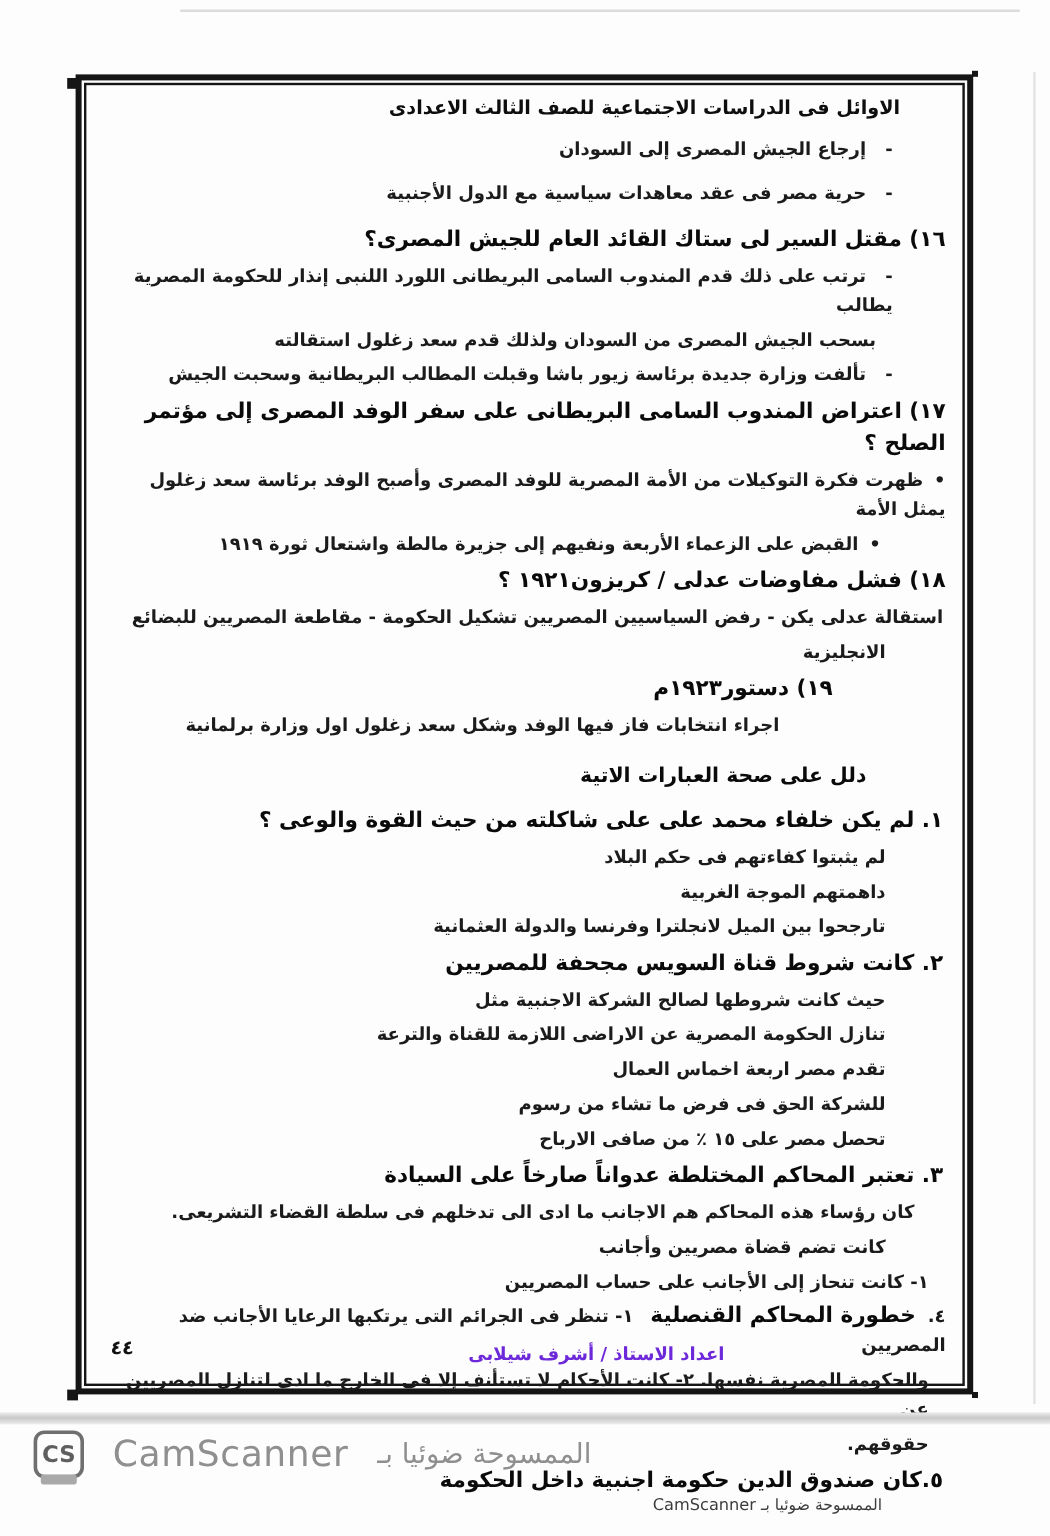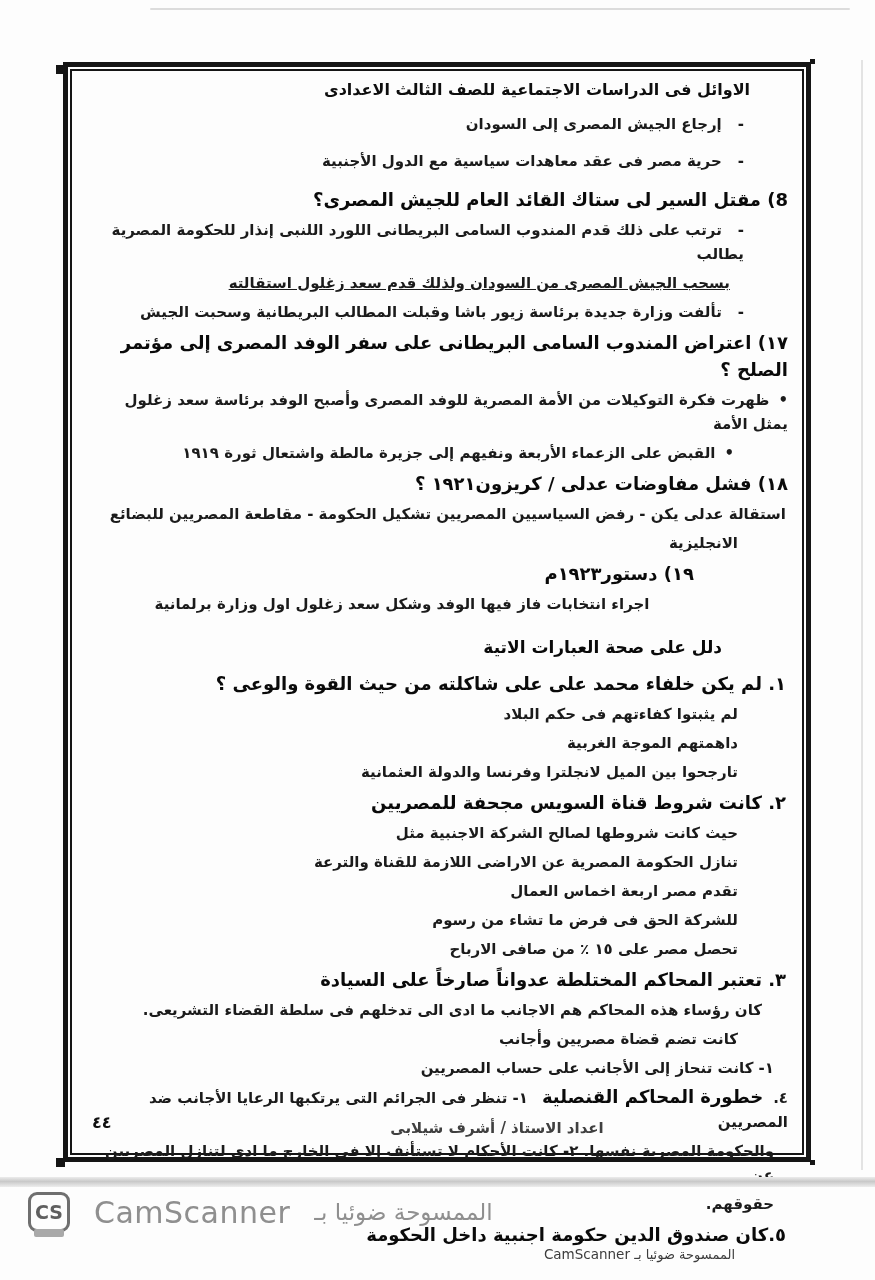--- a/index.html
+++ b/index.html
@@ -31,42 +31,42 @@
     text-align:center;transform:translateX(100px);width:max-content;margin-left:auto;margin-right:auto;
     color:#0e0e0e;
   }
 
   .ln{font-size:15px;line-height:24px;margin-bottom:5px;font-weight:600;color:#1b1b1b;}
   .mk{display:inline-block;margin-left:16px;font-weight:700;}
   .mk.bu{margin-left:9px;}
 
   .gap{margin-bottom:13px;}
   .dash{padding-right:44px;}
-  .cont{padding-right:58px;text-decoration:underline;}
+  .cont{padding-right:58px;}
   .b-full{padding-right:0;}
   .b-ind{padding-right:54px;}
   .sub{padding-right:50px;}
   .sub-wide{padding-right:26px;}
   .sub-num{padding-right:14px;}
   .tight{padding-right:2px;}
   .ind-q19{padding-right:94px;}
   .ind-l13{padding-right:70px;text-align:center;}
 
   .qh{font-size:18px;line-height:27px;margin-bottom:5px;font-weight:800;color:#0a0a0a;letter-spacing:-0.2px;}
   .big{
     font-size:17px;line-height:36px;font-weight:800;color:#0a0a0a;
     padding-right:66px;margin-top:6px;margin-bottom:5px;letter-spacing:-0.3px;
   }
   .mixnum{font-weight:700;margin-left:10px;}
   .mixbold{font-size:18px;font-weight:800;color:#0a0a0a;margin-left:14px;letter-spacing:-0.2px;}
 
   .footer-row{position:absolute;bottom:14px;left:18px;right:18px;height:24px;direction:rtl;}
   .footer-name{
     position:absolute;left:0;right:0;text-align:center;transform:translateX(60px);
-    font-size:15px;font-weight:800;color:#404040;
+    font-size:15px;font-weight:800;color:#6d28d9;
   }
   .page-num{position:absolute;left:6px;top:-6px;font-size:16px;font-weight:800;color:#111;}
 
   
   .page-shadow{
     position:absolute;top:1177px;left:0;width:875px;height:10px;
     background:linear-gradient(to bottom,#ececec, #c9c9c9 45%, #ededed);
   }
   .cam-watermark{
     position:absolute;top:1192px;left:28px;display:flex;align-items:center;gap:24px;
@@ -99,21 +99,21 @@
     <div class="corner bl"></div>
     <div class="corner tr"></div>
     <div class="corner br"></div>
 
     <div class="content">
       <div class="hdr">الاوائل فى الدراسات الاجتماعية   للصف الثالث الاعدادى</div>
 
       <div class="ln dash gap"><span class="mk">-</span><span>إرجاع الجيش المصرى إلى السودان</span></div>
       <div class="ln dash gap"><span class="mk">-</span><span>حرية مصر فى عقد معاهدات سياسية مع الدول الأجنبية</span></div>
 
-      <div class="qh">8) مقتل السير لى ستاك القائد العام للجيش المصرى؟</div>
+      <div class="qh">١٦) مقتل السير لى ستاك القائد العام للجيش المصرى؟</div>
       <div class="ln dash"><span class="mk">-</span><span>ترتب على ذلك قدم المندوب السامى البريطانى اللورد اللنبى إنذار للحكومة المصرية يطالب</span></div>
       <div class="ln cont">بسحب الجيش المصرى من السودان ولذلك قدم سعد زغلول استقالته</div>
       <div class="ln dash"><span class="mk">-</span><span>تألفت وزارة جديدة برئاسة زيور باشا وقبلت المطالب البريطانية وسحبت الجيش</span></div>
 
       <div class="qh">١٧) اعتراض المندوب السامى البريطانى على سفر الوفد المصرى إلى مؤتمر الصلح ؟</div>
       <div class="ln b-full"><span class="mk bu">•</span><span>ظهرت فكرة التوكيلات من الأمة المصرية للوفد المصرى وأصبح الوفد برئاسة سعد زغلول يمثل الأمة</span></div>
       <div class="ln b-ind"><span class="mk bu">•</span><span>القبض على الزعماء الأربعة ونفيهم إلى جزيرة مالطة واشتعال ثورة ١٩١٩</span></div>
 
       <div class="qh">١٨) فشل مفاوضات عدلى / كريزون١٩٢١ ؟</div>
       <div class="ln tight">استقالة عدلى يكن - رفض السياسيين المصريين تشكيل الحكومة - مقاطعة المصريين للبضائع</div>

